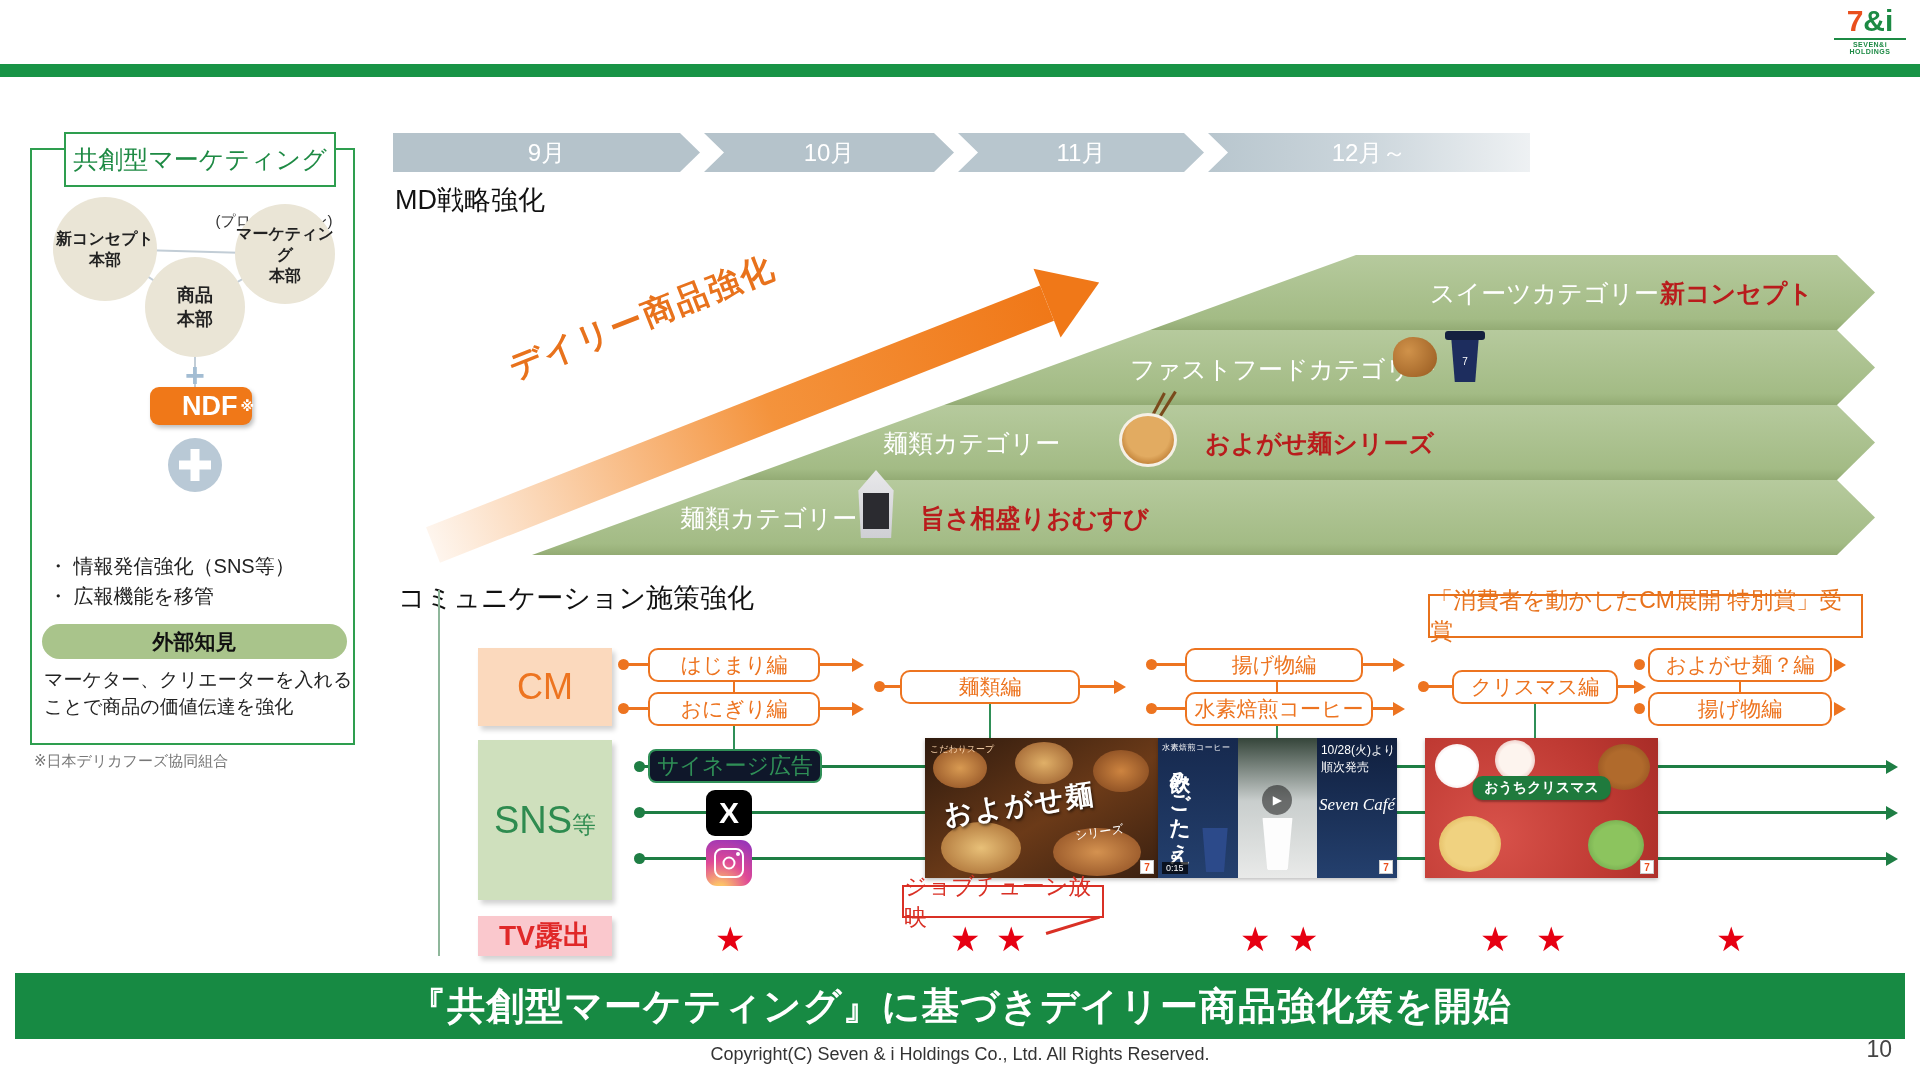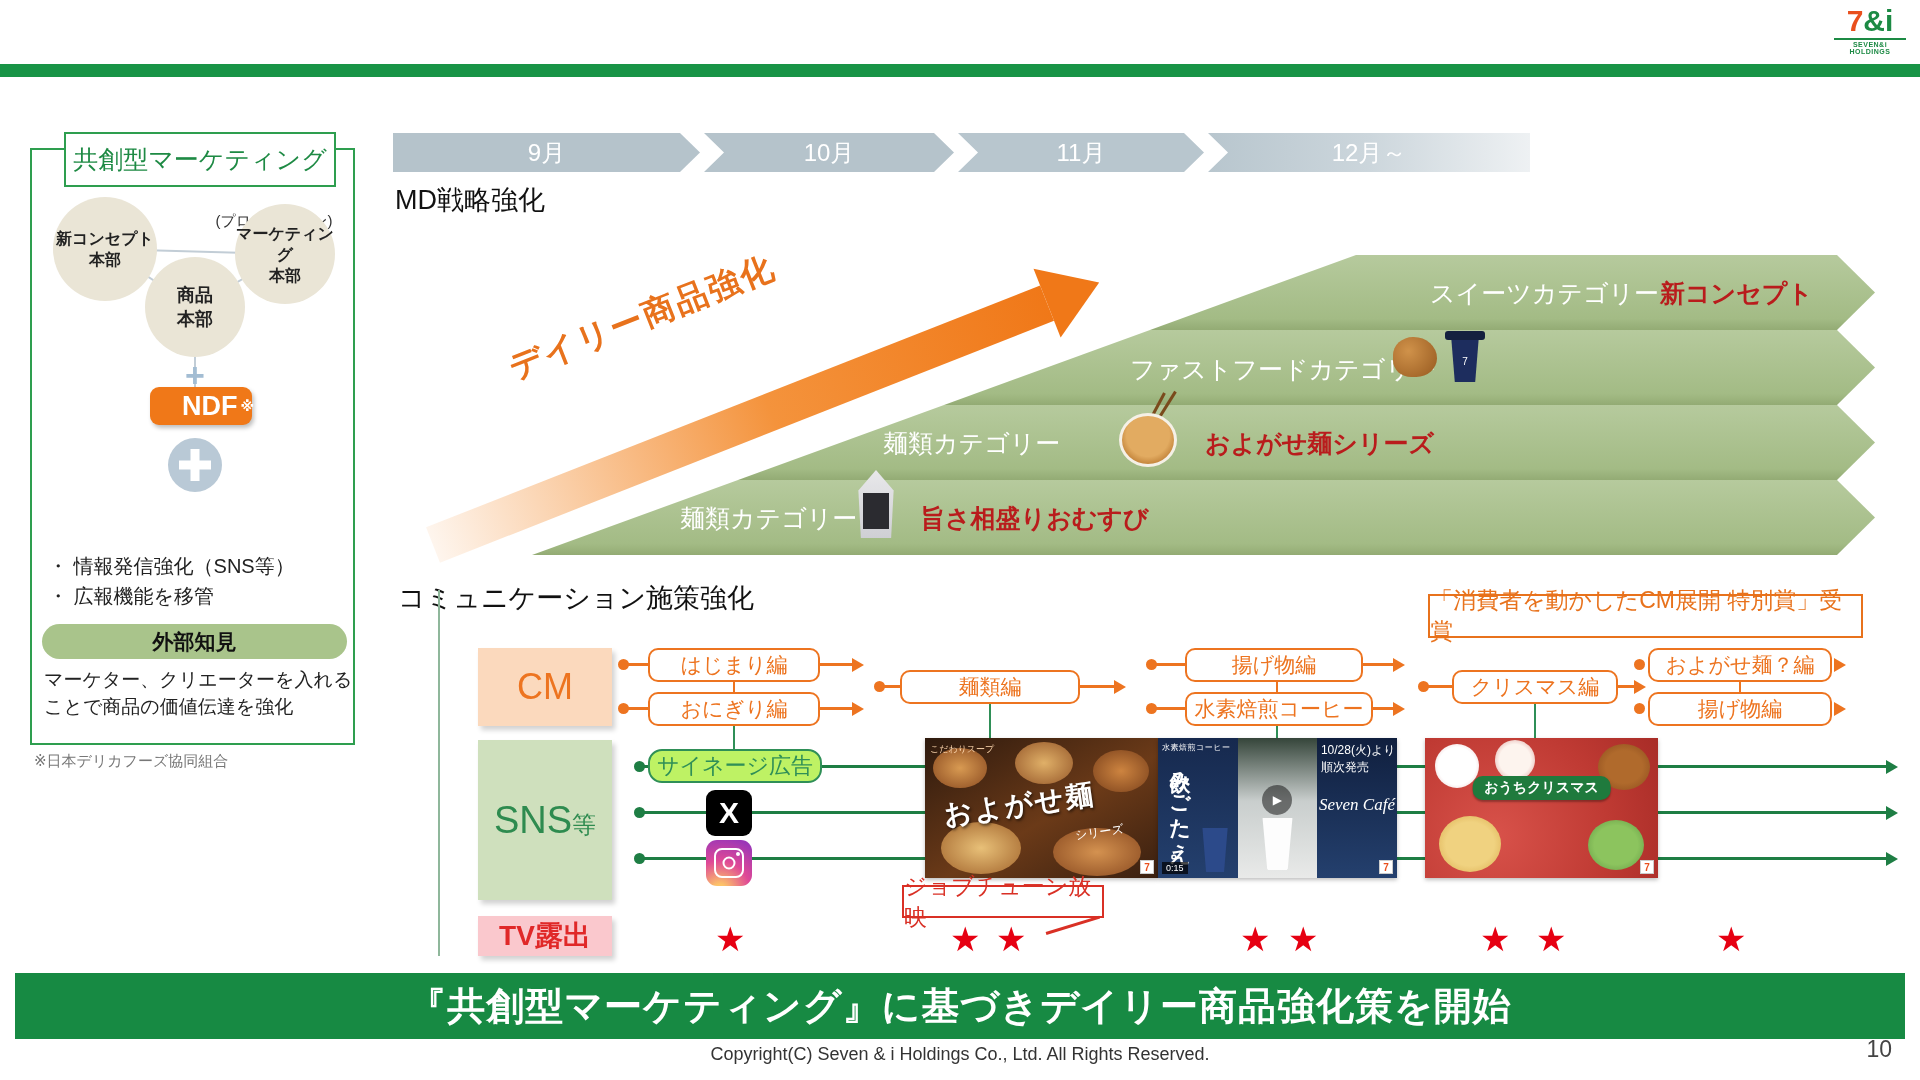--- a/index.html
+++ b/index.html
@@ -77,21 +77,21 @@
   .oline { height:3px; background:#ed7420; }
   .dot { width:11px; height:11px; border-radius:50%; }
   .odot { background:#ed7420; }
   .oarrow { width:0; height:0; border-top:7px solid transparent; border-bottom:7px solid transparent; border-left:12px solid #ed7420; }
   .gline { height:3px; background:#1e7e44; }
   .gdot { background:#1e7e44; }
   .garrow { width:0; height:0; border-top:7px solid transparent; border-bottom:7px solid transparent; border-left:12px solid #1e7e44; }
   .vgreen { width:2px; background:#2f8f57; }
   .vorange { width:2px; background:#ed7420; }
   .vrail { width:2px; background:#8fb79b; }
-  .signage { border:2.5px solid #2f8f57; border-radius:14px; background:#bef264; color:#2f8f57; font-size:22px;
+  .signage { border:2.5px solid #2f8f57; border-radius:8px; background:#0f172a; color:#2f8f57; font-size:22px;
              display:flex; align-items:center; justify-content:center; }
   .x-icon { background:#000; border-radius:9px; color:#fff; font-weight:bold; font-size:30px;
             display:flex; align-items:center; justify-content:center; }
   .ig-icon { border-radius:11px; background:radial-gradient(circle at 30% 110%, #fdc468 10%, #df4996 50%, #9b36b7 90%);
              display:flex; align-items:center; justify-content:center; }
   .ig-frame { width:30px; height:30px; border:2.5px solid #fff; border-radius:8px; position:relative; }
   .ig-lens { position:absolute; left:50%; top:50%; transform:translate(-50%,-50%); width:13px; height:13px;
              border:2.5px solid #fff; border-radius:50%; }
   .ig-dot { position:absolute; right:2px; top:2px; width:4px; height:4px; background:#fff; border-radius:50%; }
   .jobtune { border:2.5px solid #d93025; background:#fff; color:#d93025; font-size:23px;

